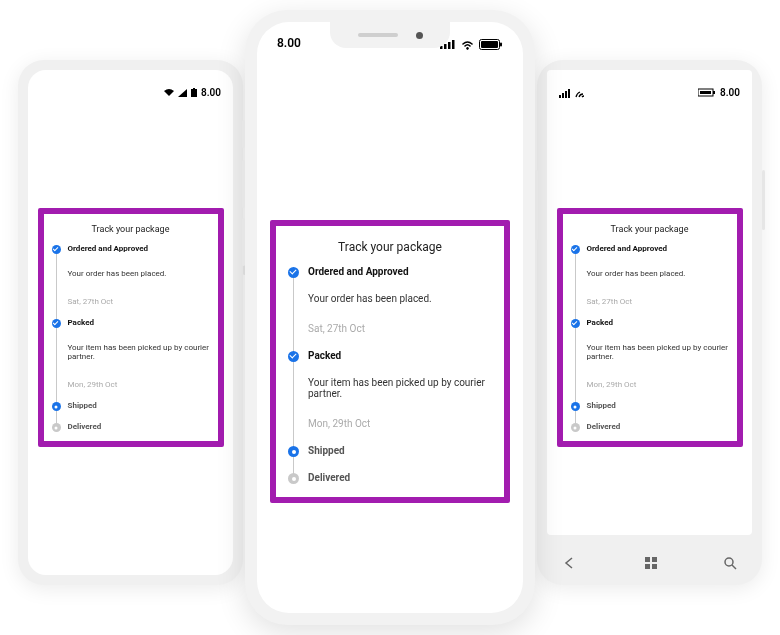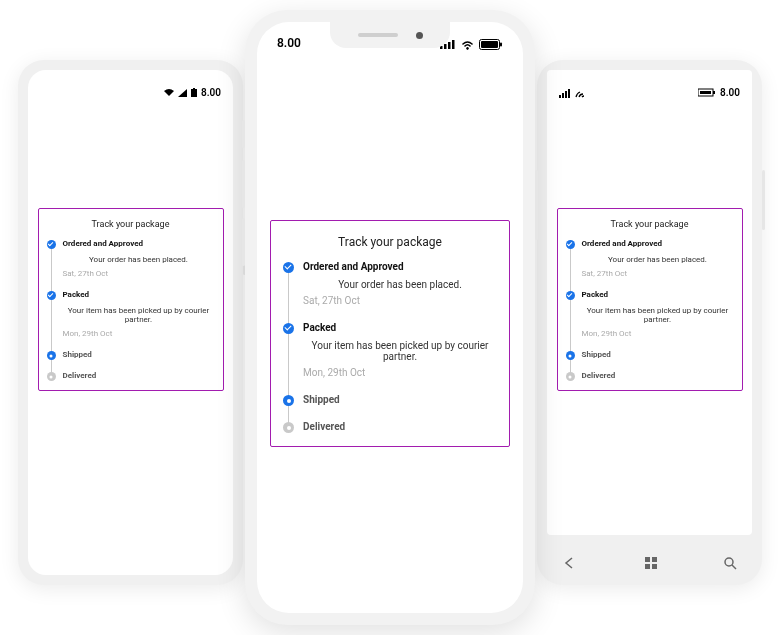--- a/index.html
+++ b/index.html
@@ -139,21 +139,21 @@
   .status-bar .left-icons {
     display:flex;
     align-items:center;
     gap:4px;
   }
   .status-bar.android-left { justify-content:flex-end; }
   .status-bar.win-right { justify-content:space-between; }
 
   
   .card {
-    border:1px solid #a21caf;
+    border:6px solid #a21caf;
     border-radius:2px;
     padding:14px 12px;
     margin: 0 auto;
     background:#fff;
   }
   .phone-left .card, .phone-right .card { margin-top:110px; width:186px; font-size:8px; padding:10px 8px;}
   .phone-center .card { margin-top:170px; width:240px; font-size:10px; }
   .card-title {
     text-align:center;
     font-weight:400;
@@ -225,22 +225,22 @@
     position:absolute;
     left:50%; top:50%;
     transform:translate(-50%,-50%);
     width:4px; height:4px;
     background:#fff;
     border-radius:50%;
   }
   .phone-left .step.pending .marker::after, .phone-right .step.pending .marker::after { width:3px; height:3px;}
 
   .step-title { font-weight:700; color:#111;}
-  .step-desc { color:#333; margin-top:7px;text-align:center;}
-  .step-date { color:#aaa; margin-top:5px;}
+  .step-desc { color:#333; margin-top:16px;}
+  .step-date { color:#aaa; margin-top:19px;}
   .step.current .step-title,
   .step.pending .step-title { font-weight:700; color:#555;}
 
   
   svg { display:block; }
 </style>
 </head>
 <body>
 
 <div class="phone-frame phone-left">

